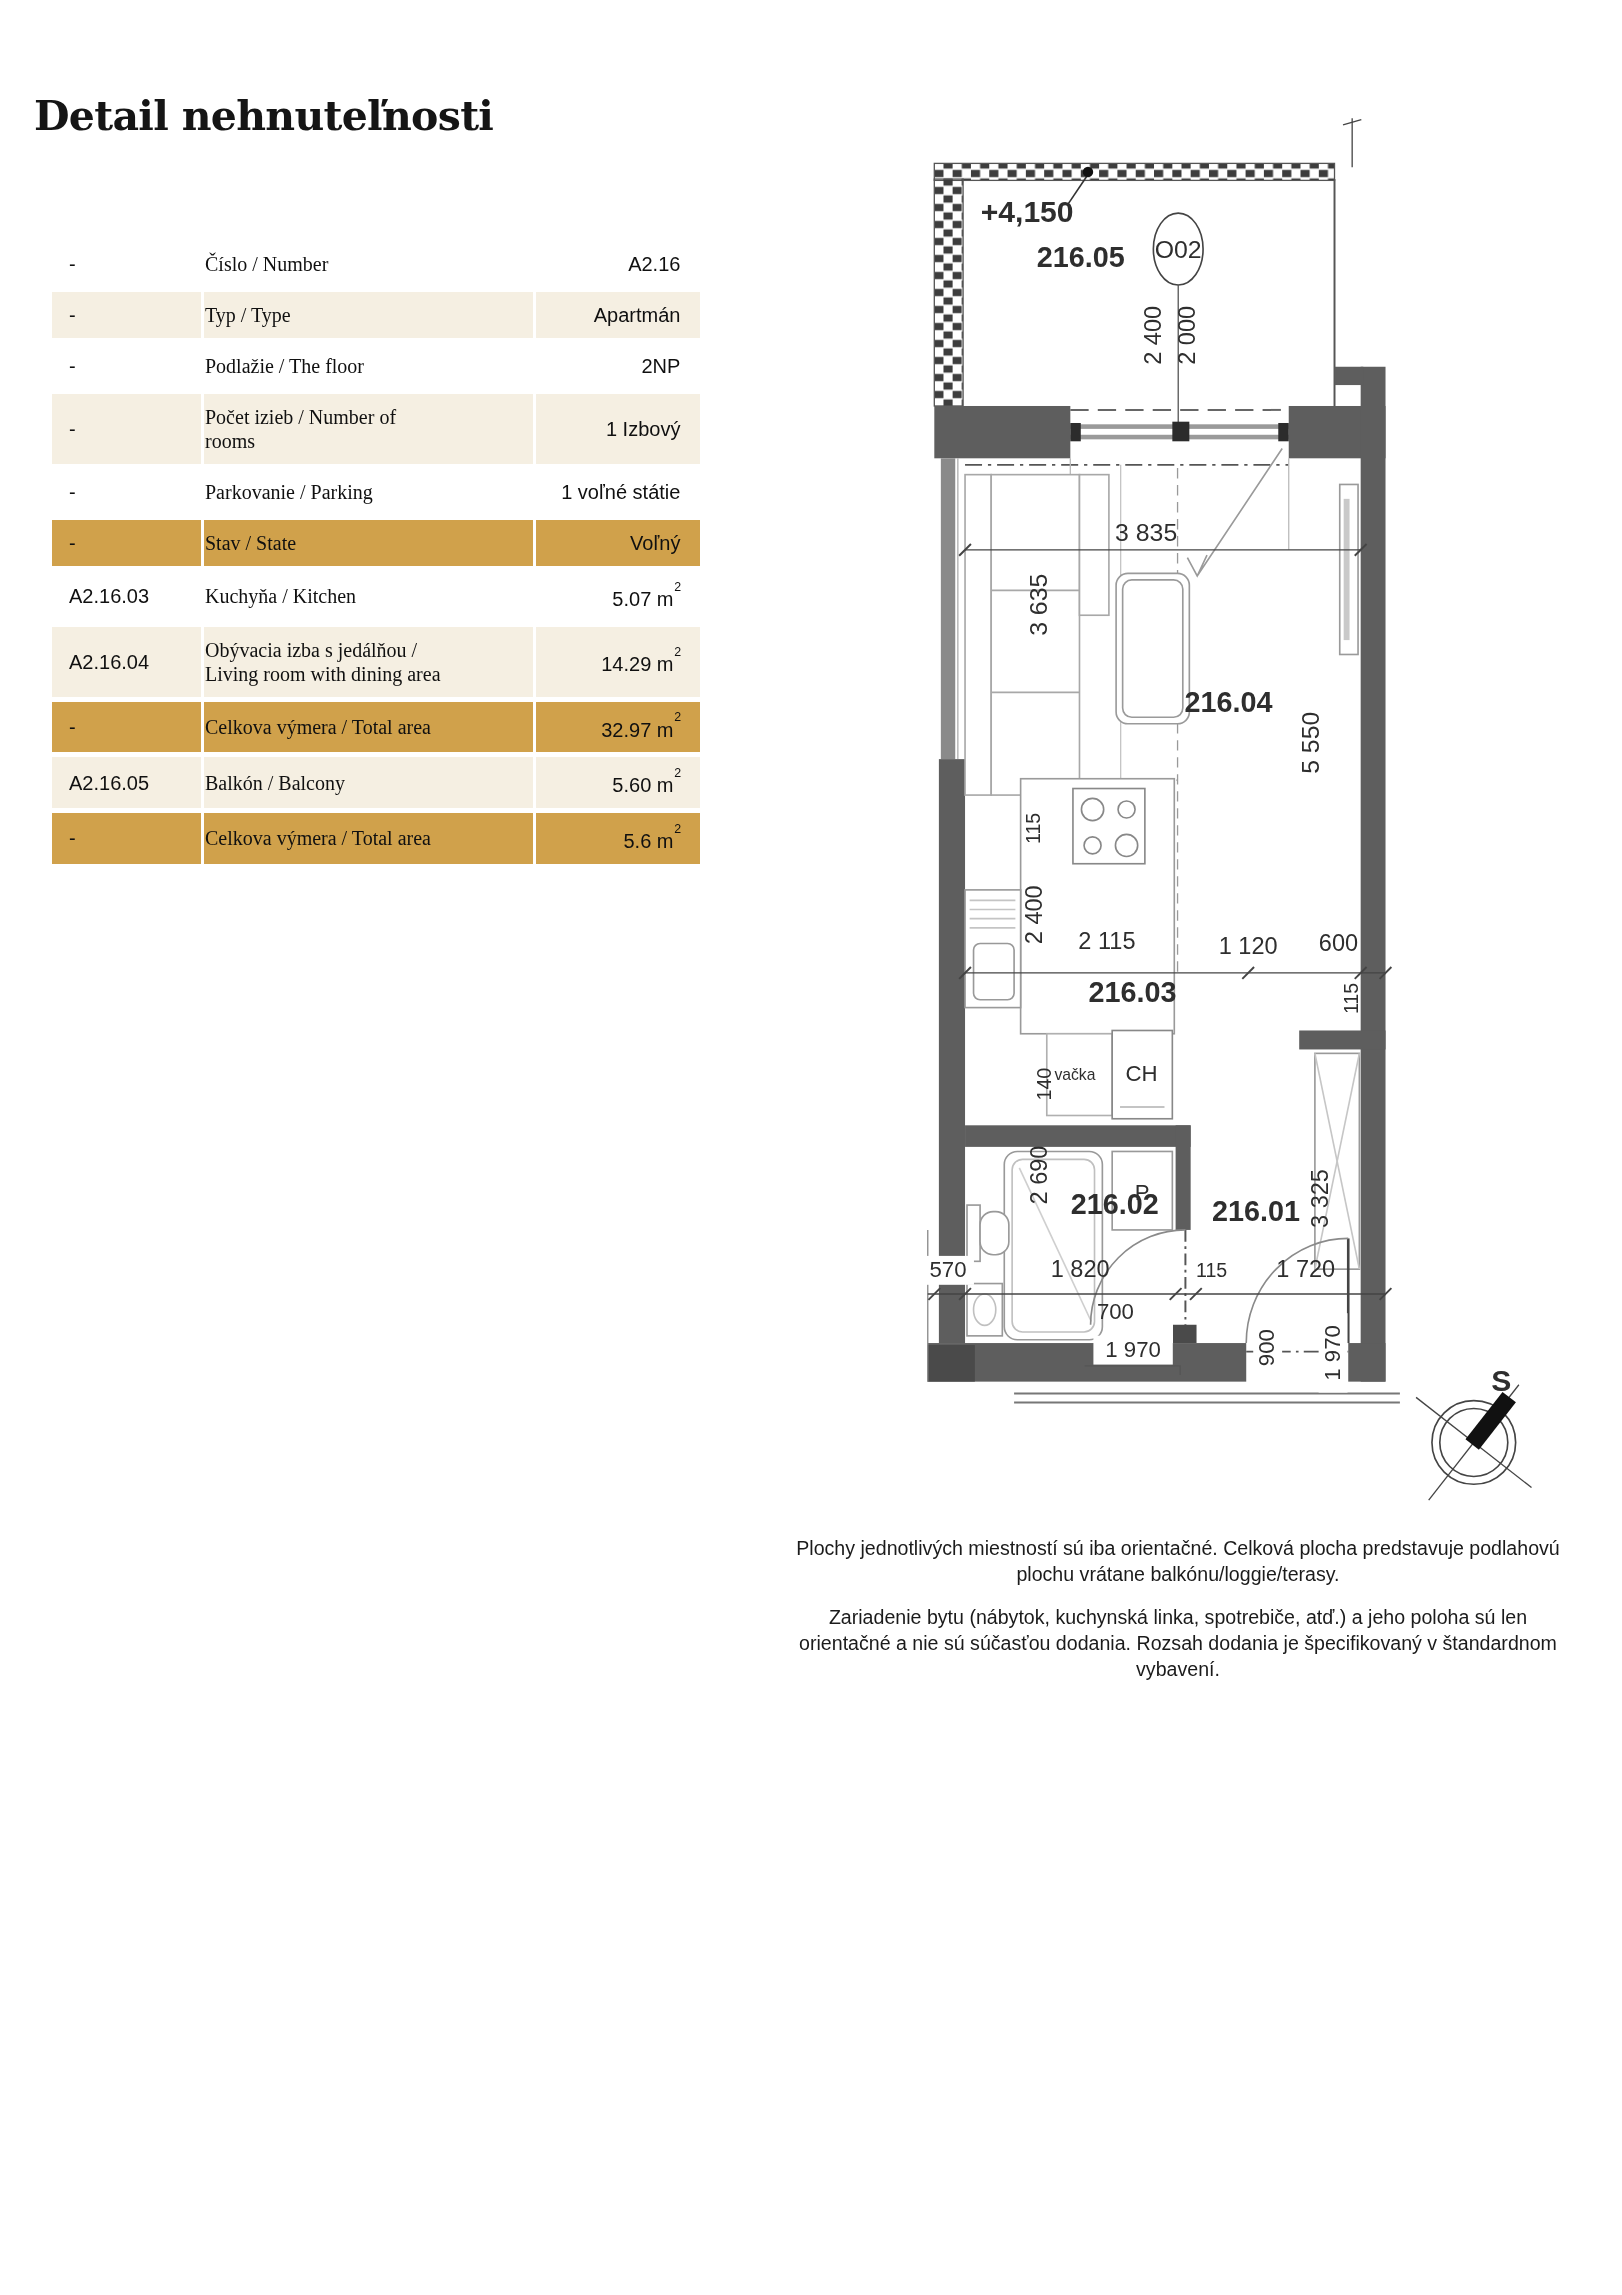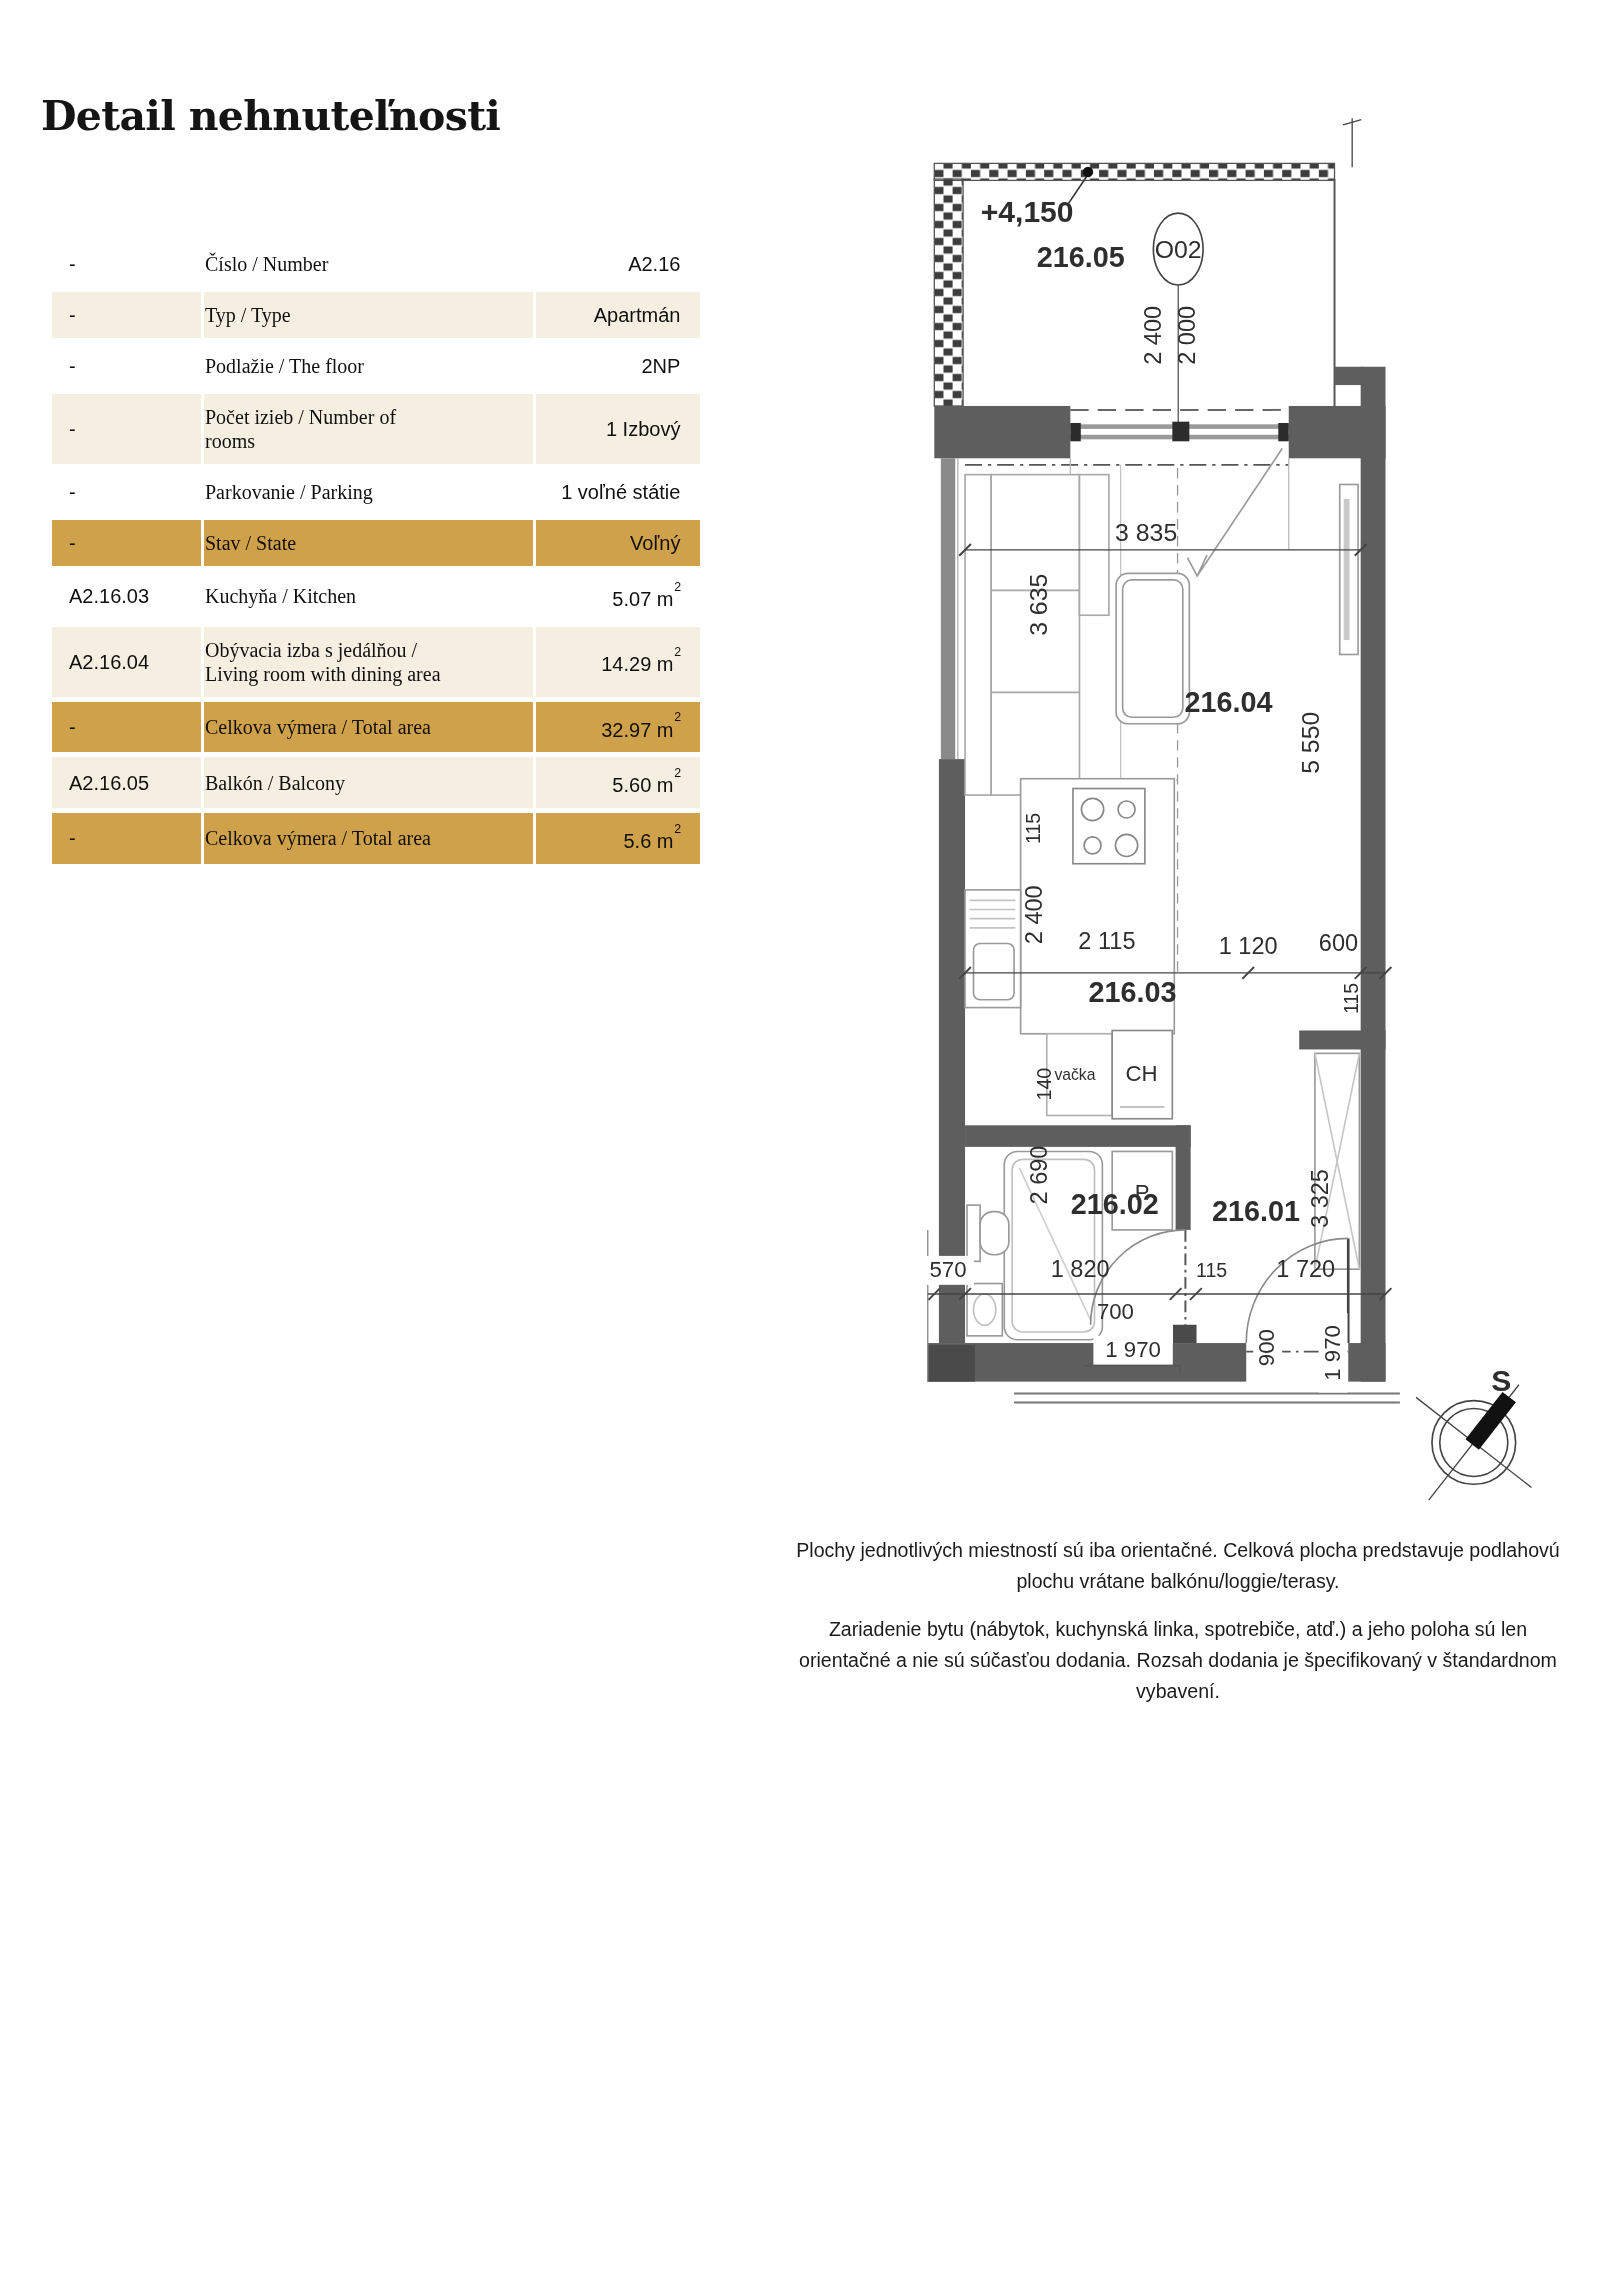--- a/index.html
+++ b/index.html
@@ -1,38 +1,38 @@
 <!DOCTYPE html>
 <html style="--gold: #d0a14b; --beige: #f5efe2; --accent: #c49a52;font-size:10.5px"><head>
 <meta charset="utf-8">
 <style>
   html,body{margin:0;padding:0;background:#ffffff;}
   .page{position:relative;width:1623px;height:2295px;background:#fff;overflow:hidden;
         font-family:"Liberation Sans",sans-serif;color:#111;}
-  .page-title{position:absolute;left:41px;top:92px;margin:0;
+  .page-title{position:absolute;left:34px;top:92px;margin:0;
         font-family:"DejaVu Serif",serif;font-weight:700;font-size:41px;color:#151515;
         letter-spacing:-0.7px;}
   
   .spec-table{position:absolute;left:49px;top:236px;width:654px;
         border-collapse:separate;border-spacing:3.9px 5.9px;font-size:20px;color:#101010;}
   .spec-table td{vertical-align:middle;padding-top:11px;padding-bottom:11px;line-height:24px;}
   td.col-code{width:131px;padding-left:17px;}
   td.col-label{width:327px;font-family:Liberation Serif, serif;}
   td.col-label .lbl{display:inline-block;max-width:243px;}
   td.col-value{text-align:right;padding-right:19.6px;white-space:nowrap;}
   td.col-value sup{font-size:12.4px;position:relative;top:-7.2px;left:0.7px;}
   tr.row-white td{background:#ffffff;}
   tr.row-beige td{background:var(--beige,#f5efe2);}
   tr.row-gold  td{background:var(--gold,#d0a14b);}
   
   .plan{position:absolute;left:916px;top:118px;width:667px;height:1413px;}
   .plan text{font-family:"Liberation Sans",sans-serif;fill:#2e2e2e;}
   
   .notes{position:absolute;left:795px;top:1535px;width:766px;text-align:center;
-        font-size:19.6px;line-height:31px;color:#1b1b1b;}
+        font-size:19.6px;line-height:26px;color:#1b1b1b;}
   .notes p{margin:0 0 17px 0;}
   .notes p.accent{color:var(--accent,#c49a52);}
 </style>
 </head>
 <body>
 
 <div class="page">
 
   <h1 class="page-title">Detail nehnuteľnosti</h1>
 

